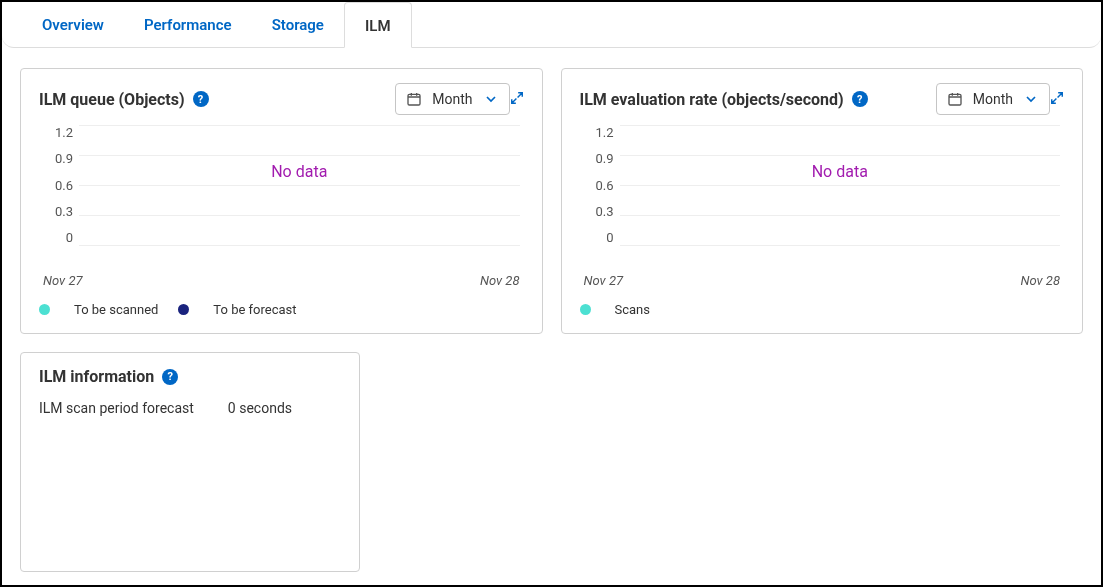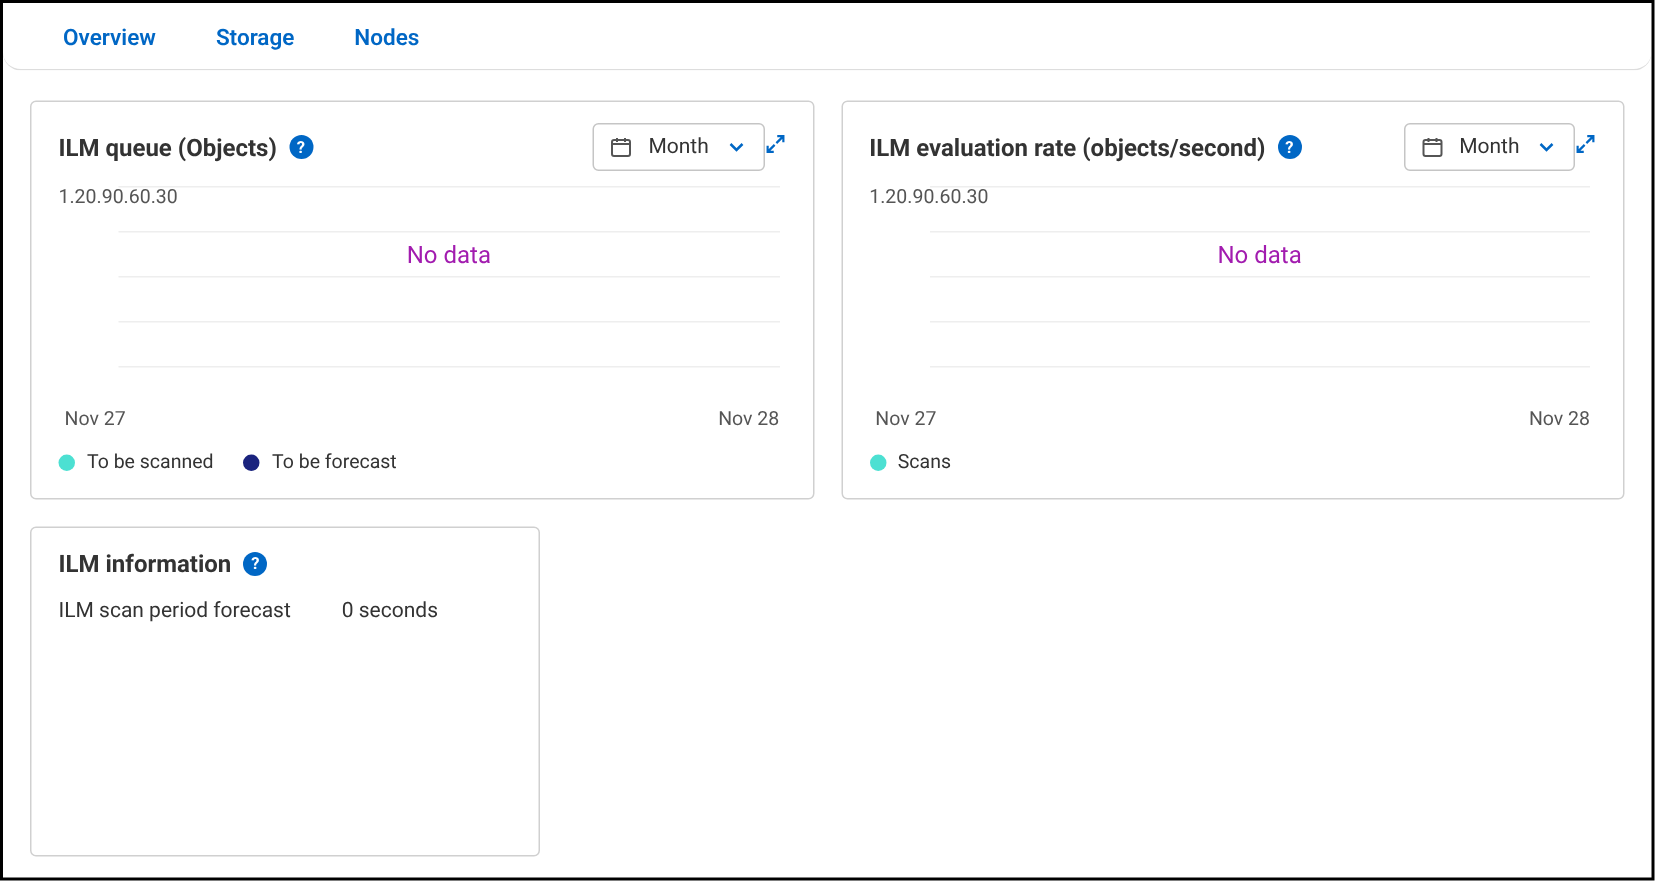--- a/index.html
+++ b/index.html
@@ -110,21 +110,21 @@
     height: 140px;
     margin-top: 6px;
   }
   .y-axis {
     position: absolute;
     left: 0;
     top: 0;
     bottom: 20px;
     width: 34px;
     display: flex;
-    flex-direction: row;
+    flex-direction: column;
     justify-content: space-between;
     text-align: right;
     font-size: 13px;
     color: #555;
   }
   .grid {
     position: absolute;
     left: 40px;
     right: 4px;
     top: 0;
@@ -143,32 +143,33 @@
     transform: translate(-50%, -50%);
     font-size: 16px;
     color: #a21caf;
   }
   .x-axis {
     display: flex;
     justify-content: space-between;
     font-size: 13px;
     color: #555;
     padding: 8px 4px 0 4px;
+    font-style: italic;
   }
   .legend {
     display: flex;
     gap: 20px;
     margin-top: 14px;
     font-size: 13px;
     align-items: center;
   }
   .legend-item {
     display: flex;
     align-items: center;
-    gap: 8px;
+    gap: 24px;
   }
   .swatch {
     width: 11px;
     height: 11px;
     border-radius: 50%;
   }
   .swatch.teal { background: #4ce0d2; }
   .swatch.navy { background: #1a237e; }
   .info-row {
     display: flex;
@@ -176,22 +177,23 @@
     margin-top: 14px;
     font-size: 14px;
   }
   svg.icon { width: 16px; height: 16px; }
 </style>
 </head>
 <body>
 
 <div class="tabs">
   <div class="tab">Overview</div>
+  <div class="tab">Performance</div>
   <div class="tab">Storage</div>
-  <div class="tab">Nodes</div>
+  <div class="tab active">ILM</div>
 </div>
 
 <div class="content">
 
   <div class="card">
     <div class="card-header">
       <div class="card-title-wrap">
         <span class="card-title">ILM queue (Objects)</span>
         <span class="help-icon">?</span>
       </div>

